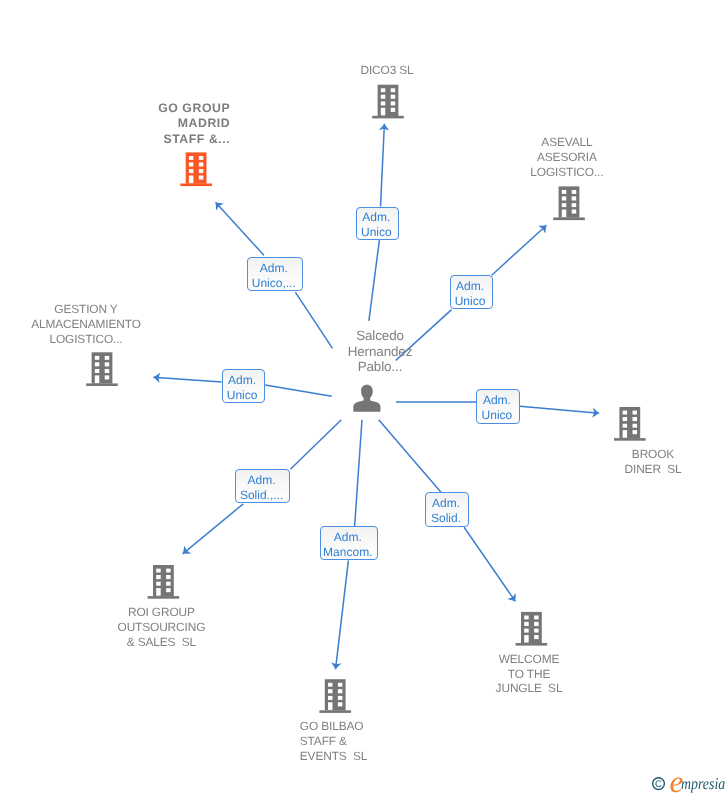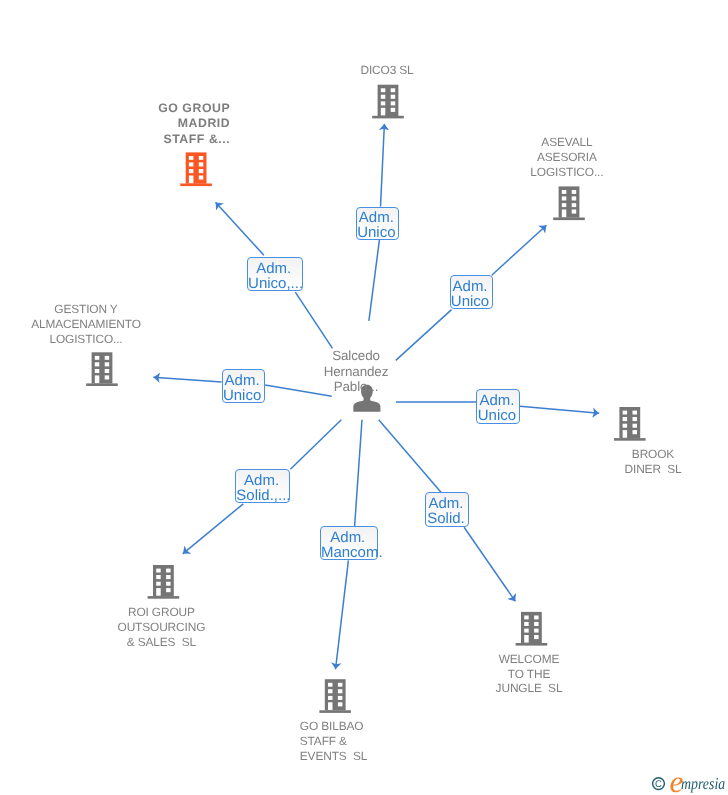--- a/index.html
+++ b/index.html
@@ -5,21 +5,21 @@
   html,body{margin:0;padding:0;background:#ffffff;}
   body{width:728px;height:795px;position:relative;overflow:hidden;
        font-family:"Liberation Sans",sans-serif;-webkit-font-smoothing:antialiased;text-rendering:geometricPrecision;}
   #canvas{position:absolute;left:0;top:0;}
   #overlay{position:absolute;left:0;top:0;width:728px;height:611px;}
   .node-label{position:absolute;text-align:center;color:#808080;font-size:11.9px;
      line-height:14.85px;white-space:pre;letter-spacing:-0.13px;}
   .node-label.bold{font-weight:bold;color:#7d7d7d;font-size:12.3px;letter-spacing:0.55px;line-height:15.5px;}
   .node-label.center-label{font-size:13.4px;line-height:15.8px;letter-spacing:-0.1px;}
   .ebox{position:absolute;box-sizing:border-box;border:1.35px solid #4a90e2;
-     border-radius:4px;background:linear-gradient(#f2f2f2,#ffffff);color:#2f7fd1;font-size:15px;
+     border-radius:4px;background:linear-gradient(#f2f2f2,#ffffff);color:#2f7fd1;font-size:12px;
      line-height:15px;text-align:center;white-space:nowrap;padding-right:2.5px;
      display:flex;flex-direction:column;justify-content:center;
      padding-top:3.6px;}
   .copy{position:absolute;}
 </style>
 </head>
 <body>
 
 <svg id="canvas" width="728" height="795" viewBox="0 0 728 795">
   <defs>
@@ -166,21 +166,21 @@
 
 <div id="overlay">
     <div class="node-label" style="left: 0px; top: 63.2px; width: 728px;"><div style="position: absolute; left: 387px; transform: translateX(-50%); text-align: center;"><div>DICO3 SL</div></div></div>
     <div class="node-label bold" style="left: 0px; top: 100.7px; width: 728px;"><div style="position: absolute; left: 194.2px; transform: translateX(-50%); text-align: right;"><div>GO GROUP</div><div>MADRID</div><div>STAFF &amp;...</div></div></div>
     <div class="node-label" style="left: 0px; top: 135.4px; width: 728px;"><div style="position: absolute; left: 566.9px; transform: translateX(-50%); text-align: center;"><div>ASEVALL</div><div>ASESORIA</div><div>LOGISTICO...</div></div></div>
     <div class="node-label" style="left: 0px; top: 302px; width: 728px;"><div style="position: absolute; left: 86px; transform: translateX(-50%); text-align: center;"><div>GESTION Y</div><div>ALMACENAMIENTO</div><div>LOGISTICO...</div></div></div>
     <div class="node-label" style="left: 0px; top: 446.7px; width: 728px;"><div style="position: absolute; left: 653px; transform: translateX(-50%); text-align: center;"><div>BROOK</div><div>DINER  SL</div></div></div>
     <div class="node-label" style="left: 0px; top: 605.1px; width: 728px;"><div style="position: absolute; left: 161.4px; transform: translateX(-50%); text-align: center;"><div>ROI GROUP</div><div>OUTSOURCING</div><div>&amp; SALES  SL</div></div></div>
     <div class="node-label" style="left: 0px; top: 651.7px; width: 728px;"><div style="position: absolute; left: 529px; transform: translateX(-50%); text-align: center;"><div>WELCOME</div><div>TO THE</div><div>JUNGLE  SL</div></div></div>
     <div class="node-label" style="left: 0px; top: 718.9px; width: 728px;"><div style="position: absolute; left: 333.5px; transform: translateX(-50%); text-align: left;"><div>GO BILBAO</div><div>STAFF &amp;</div><div>EVENTS  SL</div></div></div>
-    <div class="node-label center-label" style="left: 0px; top: 327.8px; width: 728px;"><div style="position: absolute; left: 356px; transform: translateX(-50%); text-align: center; margin-top: 20px;"><div>Salcedo</div><div>Hernandez</div><div>Pablo...</div></div></div>
+    <div class="node-label center-label" style="left: 0px; top: 327.8px; width: 728px;"><div style="position: absolute; left: 380px; transform: translateX(-50%); text-align: center;"><div>Salcedo</div><div>Hernandez</div><div>Pablo...</div></div></div>
     <div class="ebox" style="left: 356px; top: 206.5px; width: 43.2px; height: 33.5px;">
       <div>Adm.</div>
       <div>Unico</div>
     </div>
     <div class="ebox" style="left: 247.1px; top: 257.3px; width: 55.8px; height: 34px;">
       <div>Adm.</div>
       <div>Unico,...</div>
     </div>
     <div class="ebox" style="left: 449.8px; top: 275.4px; width: 43px; height: 33.7px;">
       <div>Adm.</div>

